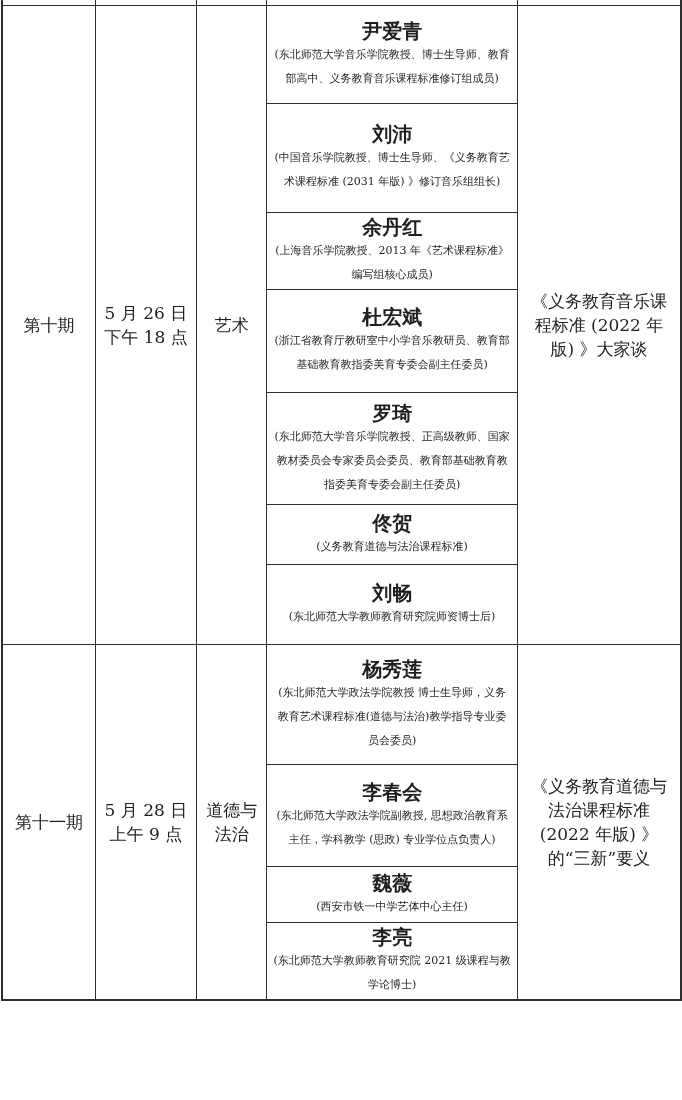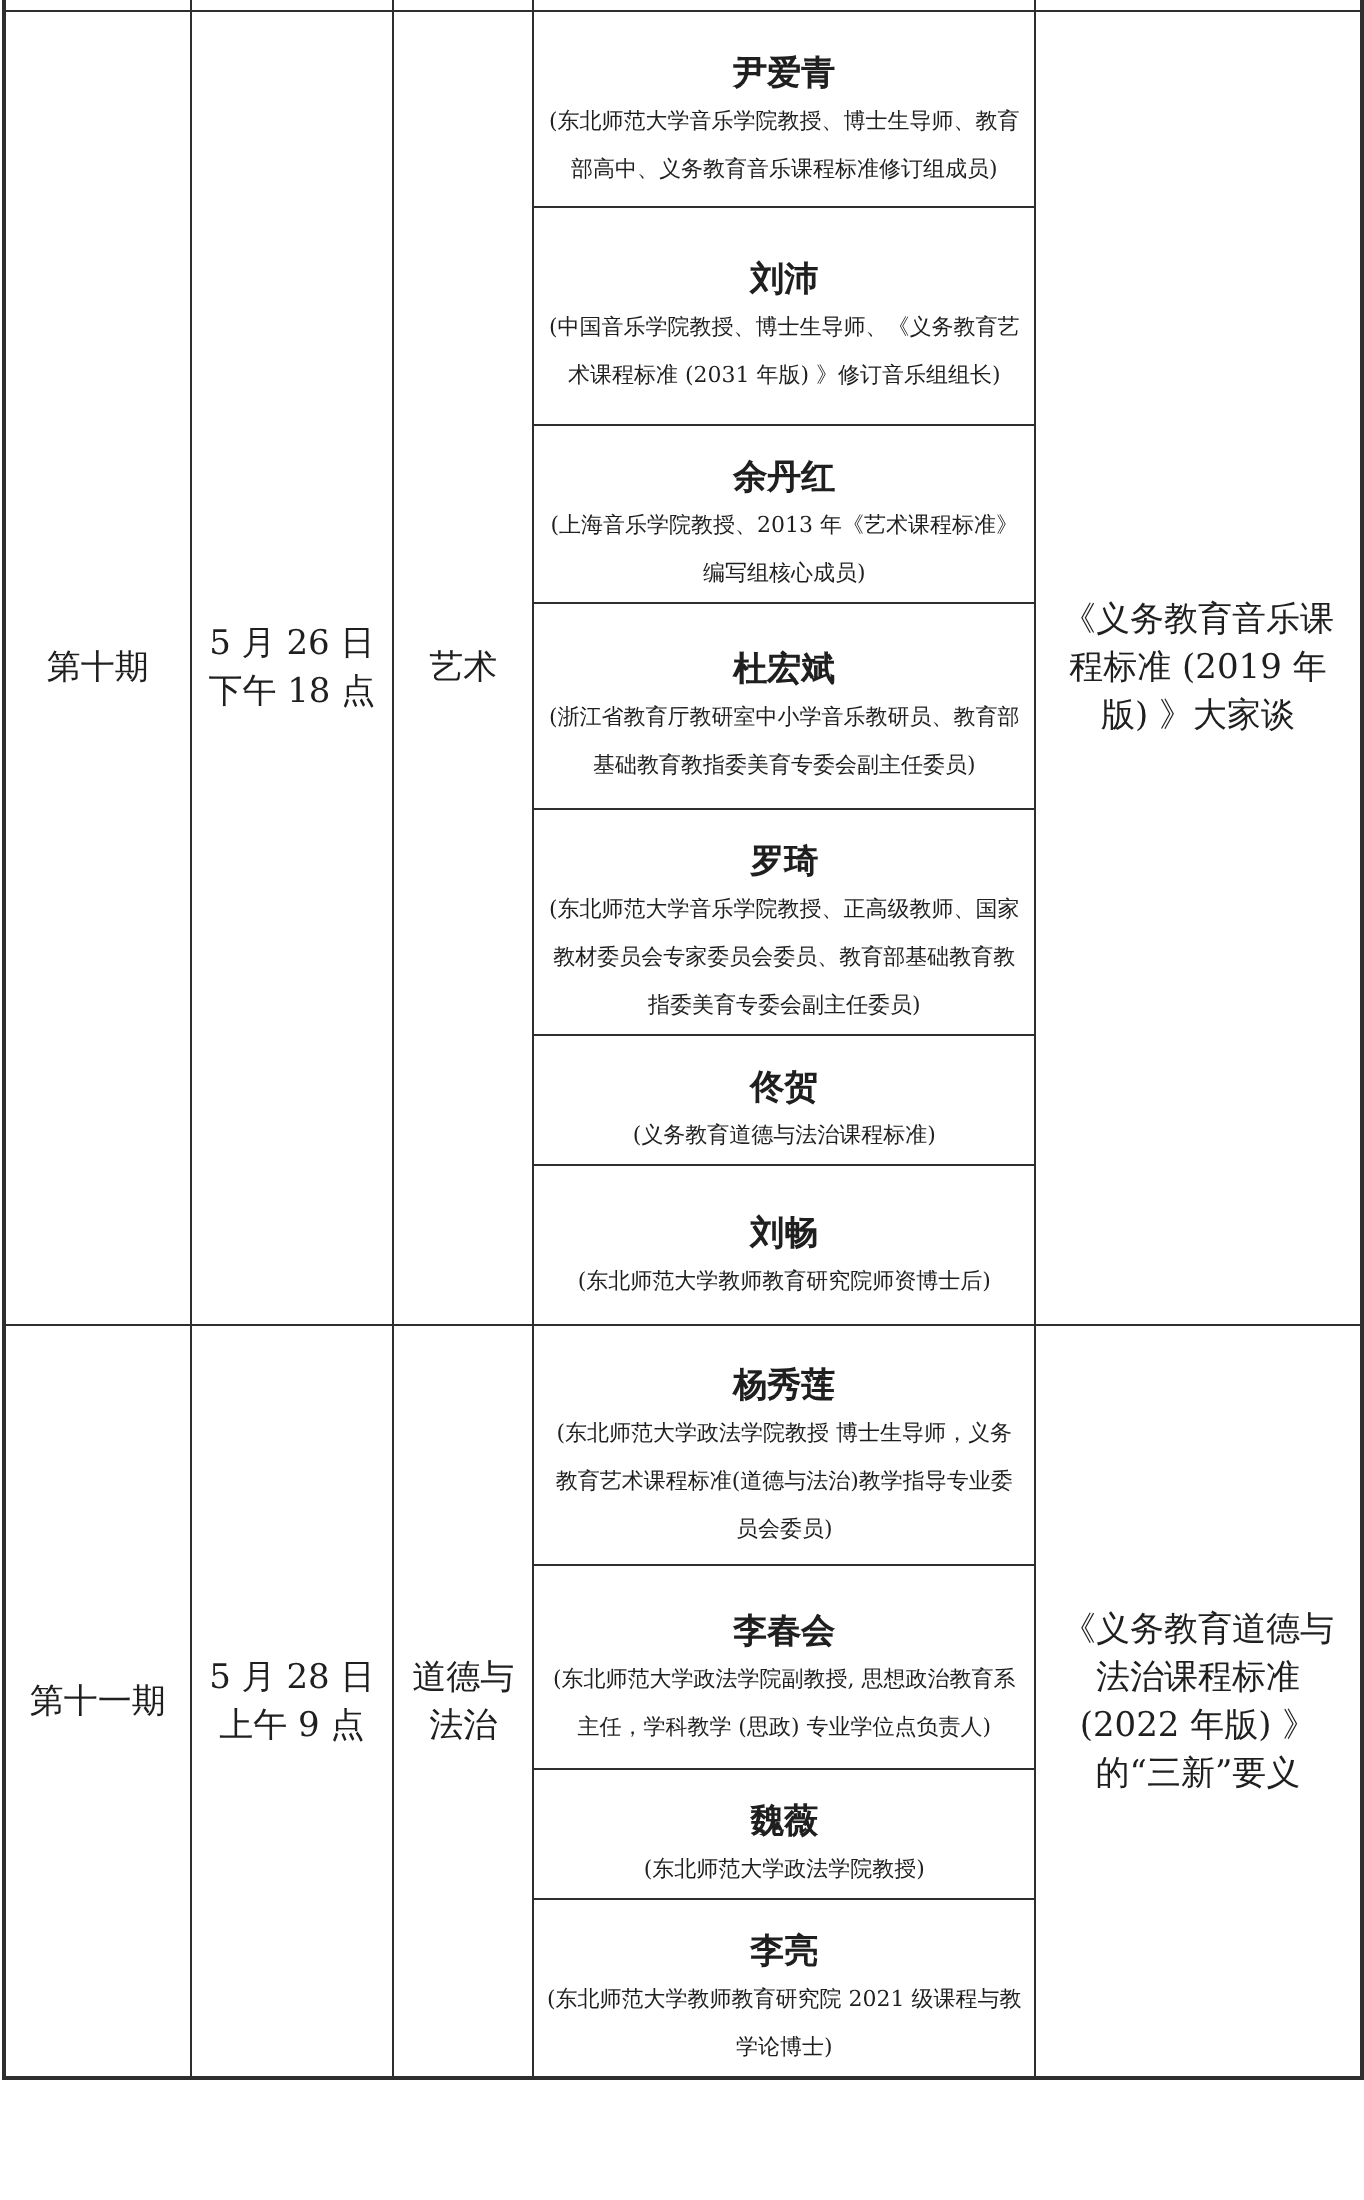--- a/index.html
+++ b/index.html
@@ -46,23 +46,22 @@
   tr.rh80  { height: 80px; }
   tr.rh120 { height: 120px; }
   tr.rh102 { height: 102px; }
   tr.rh56  { height: 56px; }
   tr.rh75  { height: 75px; }
 
   .pre { white-space: pre-line; }
   .name {
     font-family: "DejaVu Sans", "Liberation Sans", sans-serif;
     font-weight: 700;
-    font-size: 17px;
+    font-size: 20px;
     line-height: 24px;
-    margin-top: 12px;
   }
   .desc { font-size: 11px; line-height: 24px; }
 </style>
 </head>
 <body>
 
 <div class="page">
   <table class="schedule">
     <colgroup>
       <col class="c1">
@@ -82,21 +81,21 @@
 
       <tr class="rh98">
         <td rowspan="7" class="pre">第十期</td>
         <td rowspan="7" class="pre">5 月 26 日
 下午 18 点</td>
         <td rowspan="7" class="pre">艺术</td>
         <td>
           <div class="name">尹爱青</div>
           <div class="desc">(东北师范大学音乐学院教授、博士生导师、教育部高中、义务教育音乐课程标准修订组成员)</div>
         </td>
-        <td rowspan="7">《义务教育音乐课程标准 (2019 年版) 》大家谈</td>
+        <td rowspan="7">《义务教育音乐课程标准 (2022 年版) 》大家谈</td>
       </tr>
       <tr class="rh109">
         <td>
           <div class="name">刘沛</div>
           <div class="desc">(中国音乐学院教授、博士生导师、《义务教育艺术课程标准 (2031 年版) 》修订音乐组组长)</div>
         </td>
       </tr>
       <tr class="rh73">
         <td>
           <div class="name">余丹红</div>
@@ -142,21 +141,21 @@
       </tr>
       <tr class="rh102">
         <td>
           <div class="name">李春会</div>
           <div class="desc">(东北师范大学政法学院副教授, 思想政治教育系主任，学科教学 (思政) 专业学位点负责人)</div>
         </td>
       </tr>
       <tr class="rh56">
         <td>
           <div class="name">魏薇</div>
-          <div class="desc">(东北师范大学政法学院教授)</div>
+          <div class="desc">(西安市铁一中学艺体中心主任)</div>
         </td>
       </tr>
       <tr class="rh75">
         <td>
           <div class="name">李亮</div>
           <div class="desc">(东北师范大学教师教育研究院 2021 级课程与教学论博士)</div>
         </td>
       </tr>
 
     </tbody>

